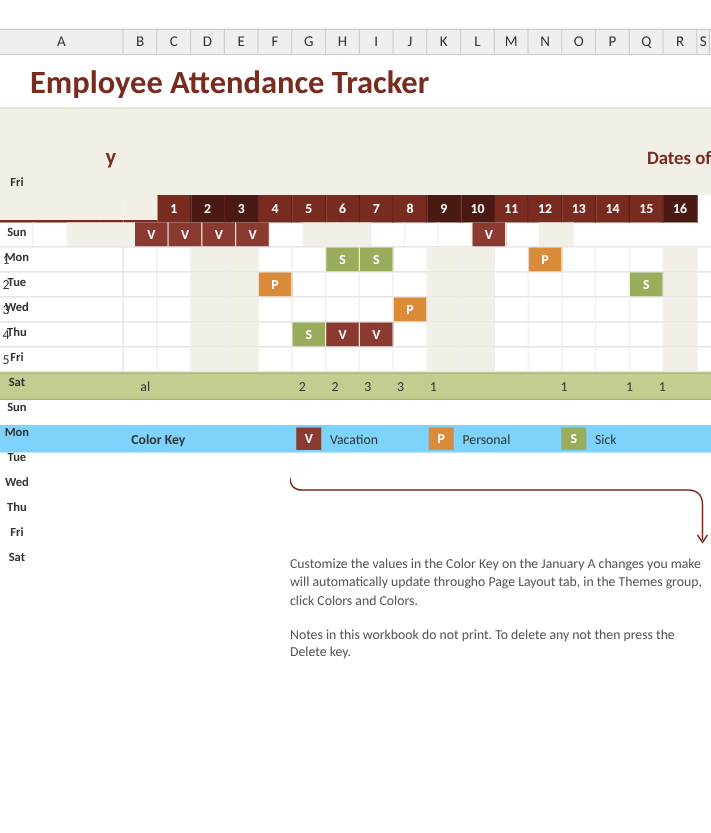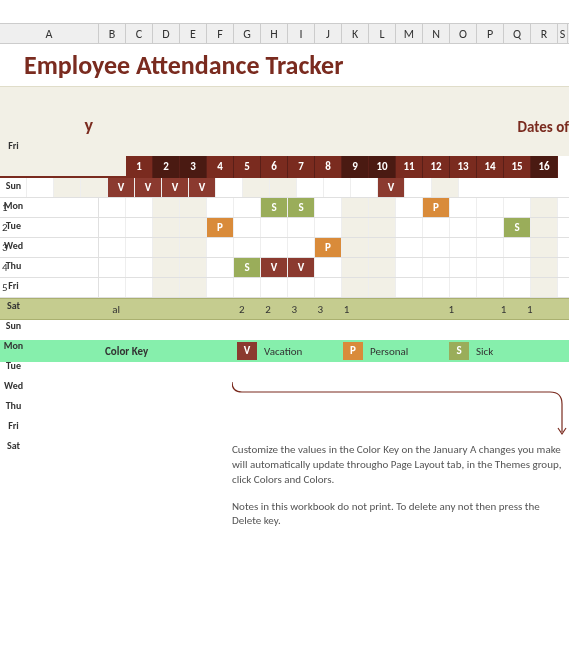--- a/index.html
+++ b/index.html
@@ -45,21 +45,21 @@
   .we-cell { background: #f2f0e6; }
   .V { background: #8b3a2f; }
   .P { background: #d98b3a; }
   .S { background: #9aad5a; }
   
   .total-row { display: flex; height: 22px; background: #c5cc8f; border-top: 1px solid #aab070; border-bottom: 1px solid #aab070; }
   .total-label { width: 99px; text-align: right; padding-right: 4px; font-size: 11px; color: #333; line-height: 22px; margin-left: 28px; }
   .total-spacer { width: 27px; }
   .total-cell { width: 27px; text-align: center; font-size: 11px; color: #333; line-height: 22px; }
   
-  .key-row { display: flex; height: 22px; margin-top: 20px; background: #86efac; align-items: center;}
+  .key-row { display: flex; height: 22px; margin-top: 20px; background: #7dd3fc; align-items: center;}
   .key-pad { width: 99px; background: #fff; }
   .key-label { width: 135px; padding-left: 6px; font-size: 11px; font-weight: bold; color: #333; }
   .key-chip { width: 20px; height: 18px; text-align: center; font-size: 11px; font-weight: bold; color: #fff; line-height: 18px; margin: 0 3px; }
   .key-text { width: 80px; font-size: 11px; color: #333; padding-left: 4px; }
   
   .callout { position: relative; margin-left: 232px; margin-top: 12px; width: 337px; }
   .callout-line { width: 100%; height: 62px; }
   .callout-text { font-size: 11px; color: #555; line-height: 1.35; margin-top: 4px; }
   .callout-text p { margin-bottom: 12px; }
 </style>

